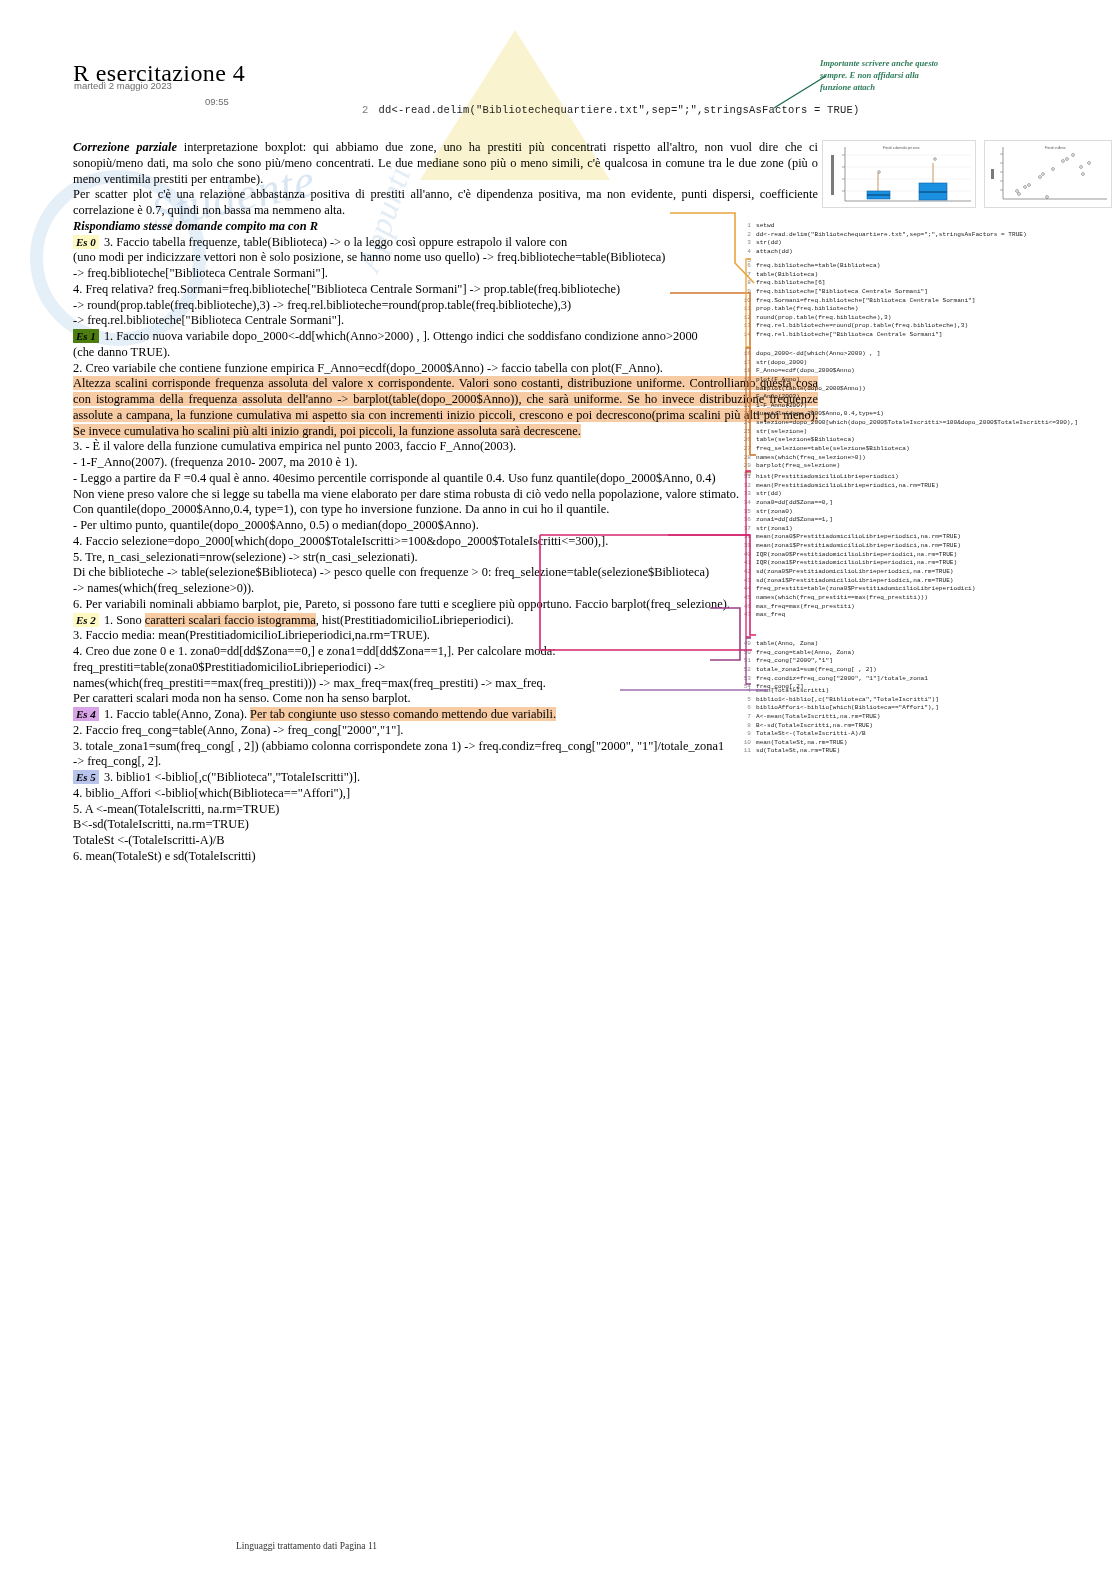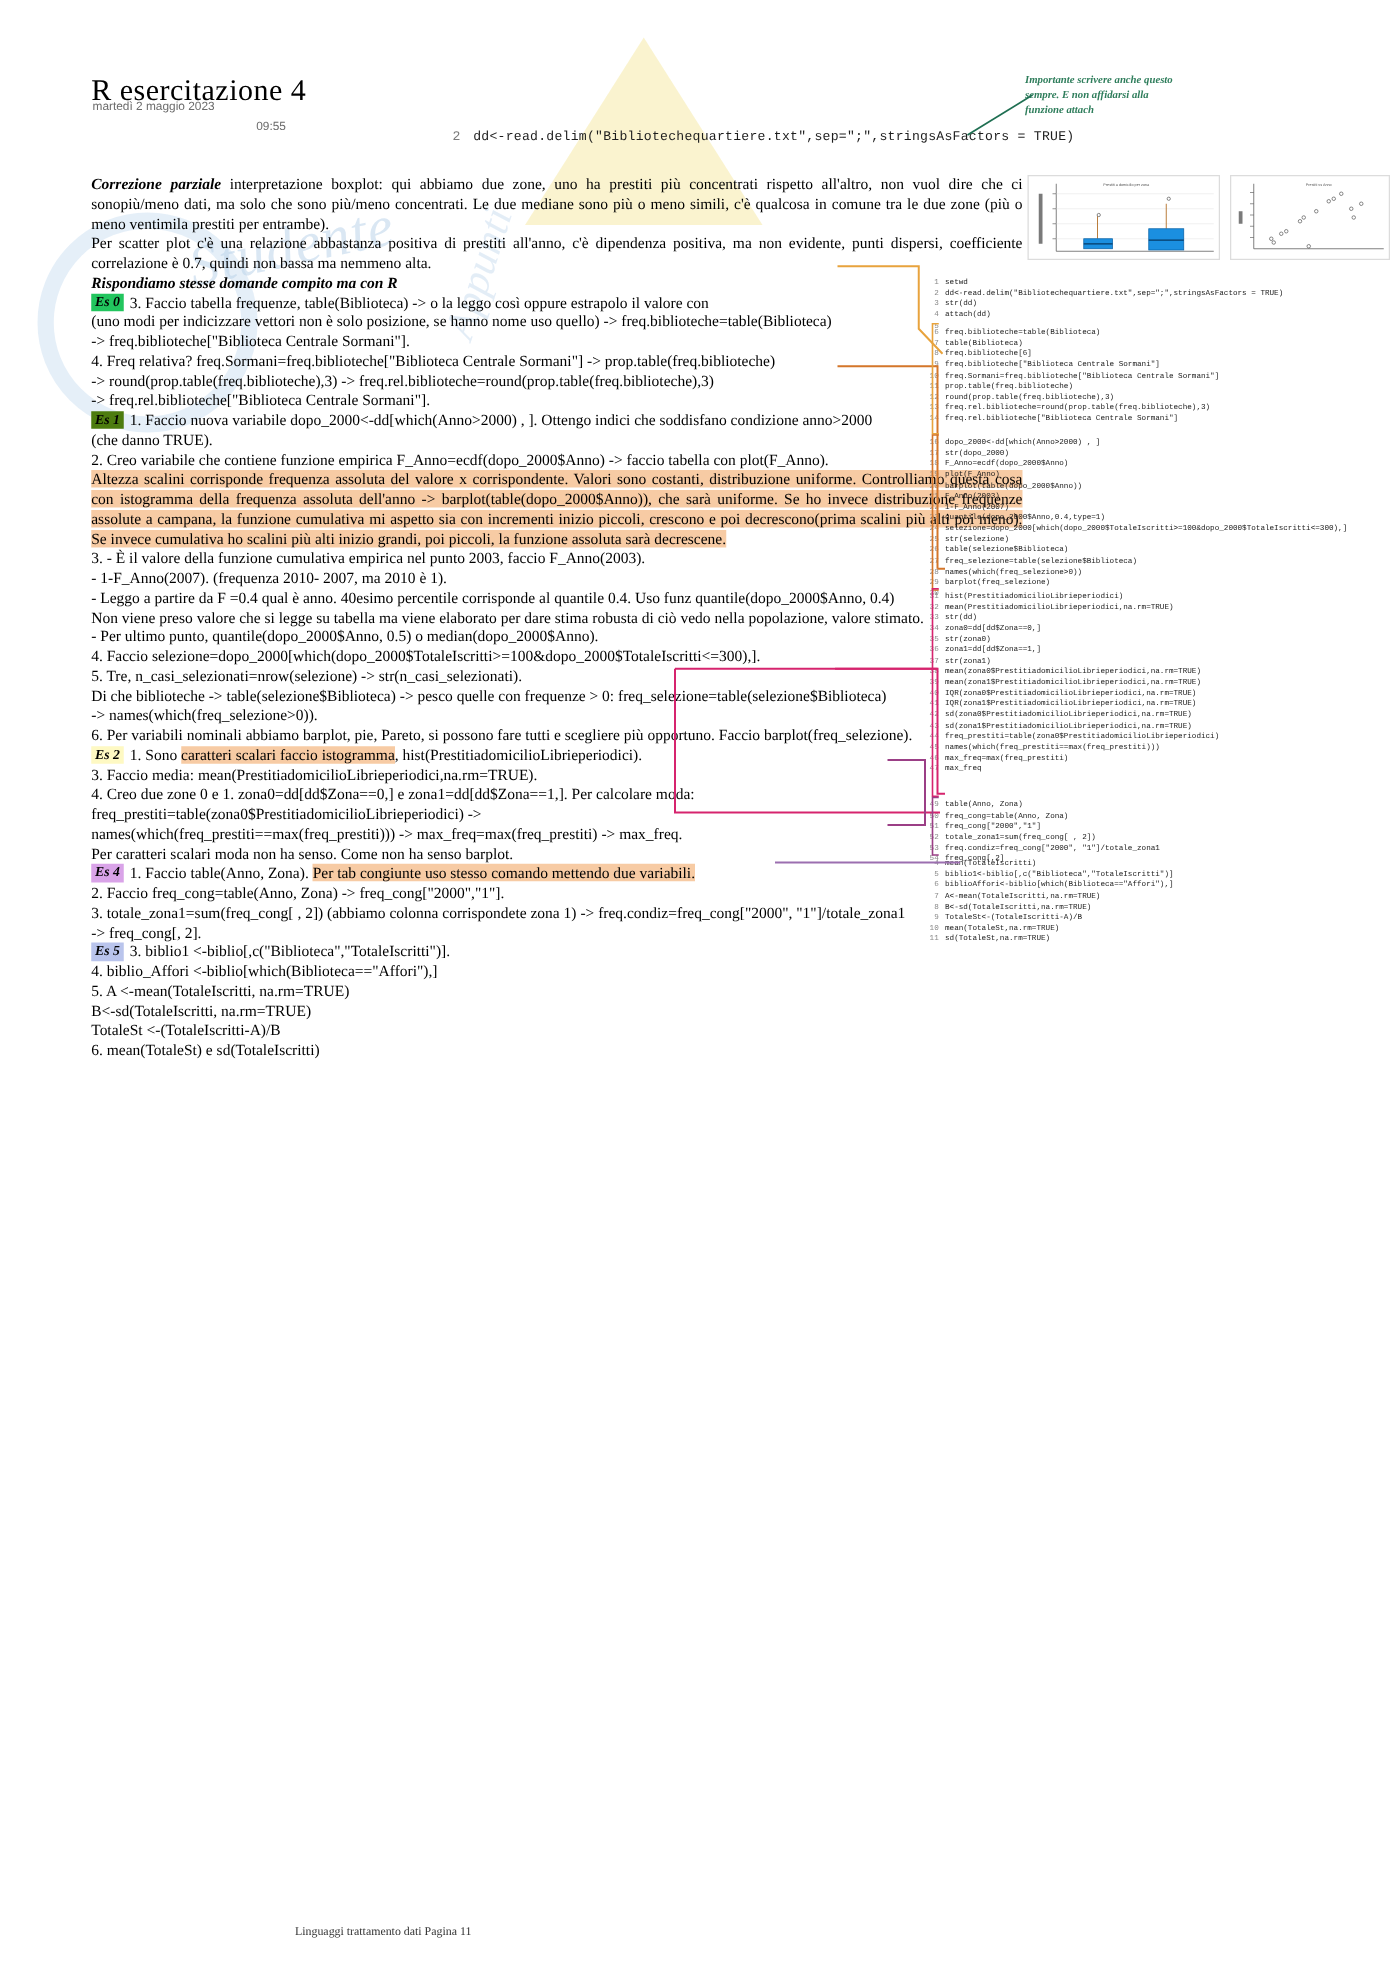--- a/index.html
+++ b/index.html
@@ -52,21 +52,21 @@
   .body p{margin:0 0 0 0;}
   .bi{font-style:italic;font-weight:bold;}
   .hl-orange{background:#f7cba4;}
   .ind1{margin-left:22px;}
   .ind2{margin-left:44px;}
   .ind3{margin-left:58px;}
 
   .esrow{display:flex;align-items:flex-start;}
   .estag{font-style:italic;font-weight:bold;font-size:11px;
     padding:0 3px;margin-right:5px;white-space:nowrap;line-height:1.3;}
-  .es0{background:#22c55e;}
+  .es0{background:#fef9c3;}
   .es1{background:#4d7c0f;}
   .es2{background:#fef9c3;}
   .es4{background:#d9a3e8;}
   .es5{background:#b9c4ec;}
   .esbody{flex:1;}
 
   
   .codepane{position:absolute;font-family:"Liberation Mono",monospace;
     font-size:6.1px;line-height:1.42;color:#1b1b1b;white-space:pre;
     letter-spacing:0px;}
@@ -213,20 +213,21 @@
       <span class="estag es1">Es 1</span>
       <span class="esbody">1. Faccio nuova variabile dopo_2000&lt;-dd[which(Anno&gt;2000) , ]. Ottengo indici che soddisfano condizione anno&gt;2000</span>
     </div>
     <p class="ind2">(che danno TRUE).</p>
     <p class="ind1">2. Creo variabile che contiene funzione empirica F_Anno=ecdf(dopo_2000$Anno) -&gt; faccio tabella con plot(F_Anno).</p>
     <p><span class="hl-orange">Altezza scalini corrisponde frequenza assoluta del valore x corrispondente. Valori sono costanti, distribuzione uniforme. Controlliamo questa cosa con istogramma della frequenza assoluta dell'anno -&gt; barplot(table(dopo_2000$Anno)), che sarà uniforme. Se ho invece distribuzione frequenze assolute a campana, la funzione cumulativa mi aspetto sia con incrementi inizio piccoli, crescono e poi decrescono(prima scalini più alti poi meno). Se invece cumulativa ho scalini più alti inizio grandi, poi piccoli, la funzione assoluta sarà decrescene.</span></p>
     <p class="ind1">3. - È il valore della funzione cumulativa empirica nel punto 2003, faccio F_Anno(2003).</p>
     <p class="ind2">- 1-F_Anno(2007). (frequenza 2010- 2007, ma 2010 è 1).</p>
     <p class="ind2">- Leggo a partire da F =0.4 qual è anno. 40esimo percentile corrisponde al quantile 0.4. Uso funz quantile(dopo_2000$Anno, 0.4)</p>
     <p class="ind3">Non viene preso valore che si legge su tabella ma viene elaborato per dare stima robusta di ciò vedo nella popolazione, valore stimato.</p>
+    <p class="ind3">Con quantile(dopo_2000$Anno,0.4, type=1), con type ho inversione funzione. Da anno in cui ho il quantile.</p>
     <p class="ind2">- Per ultimo punto, quantile(dopo_2000$Anno, 0.5) o median(dopo_2000$Anno).</p>
     <p class="ind1">4. Faccio selezione=dopo_2000[which(dopo_2000$TotaleIscritti&gt;=100&amp;dopo_2000$TotaleIscritti&lt;=300),].</p>
     <p class="ind1">5. Tre, n_casi_selezionati=nrow(selezione) -&gt; str(n_casi_selezionati).</p>
     <p class="ind2">Di che biblioteche -&gt; table(selezione$Biblioteca) -&gt; pesco quelle con frequenze &gt; 0:  freq_selezione=table(selezione$Biblioteca)</p>
     <p class="ind2">-&gt; names(which(freq_selezione&gt;0)).</p>
     <p class="ind1">6. Per variabili nominali abbiamo barplot, pie, Pareto, si possono fare tutti e scegliere più opportuno. Faccio barplot(freq_selezione).</p>
 
     <div class="esrow">
       <span class="estag es2">Es 2</span>
       <span class="esbody"><span>1. Sono </span><span class="hl-orange">caratteri scalari faccio istogramma</span><span>, hist(PrestitiadomicilioLibrieperiodici).</span></span>

